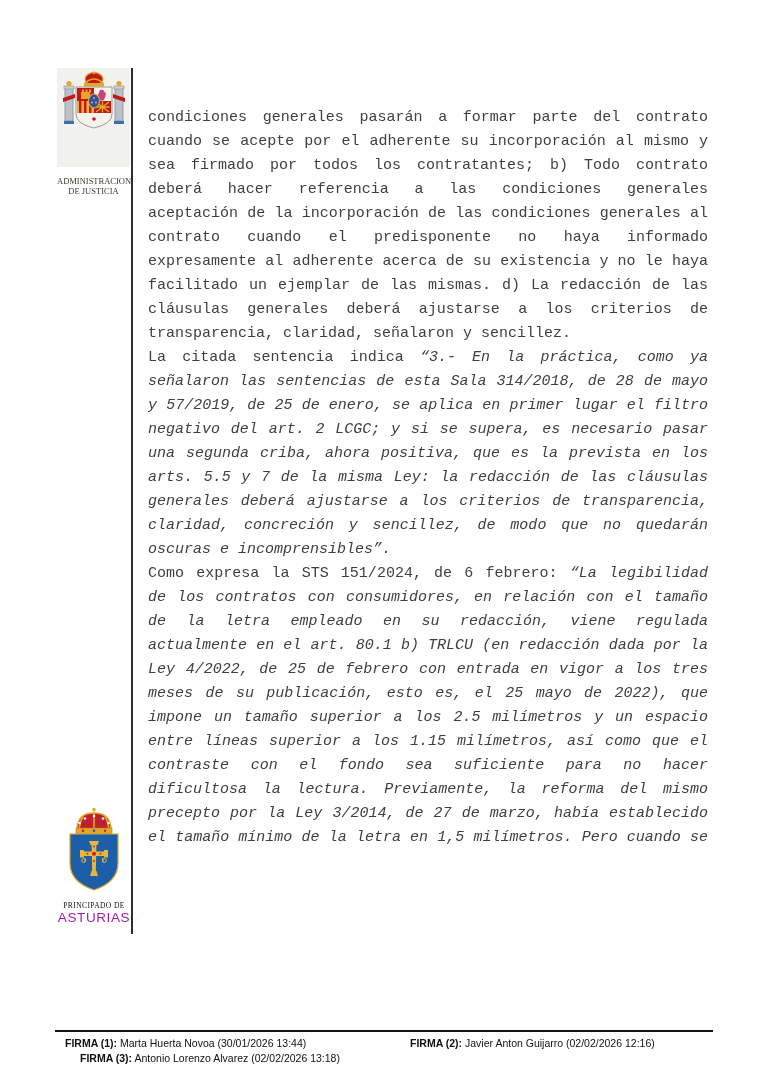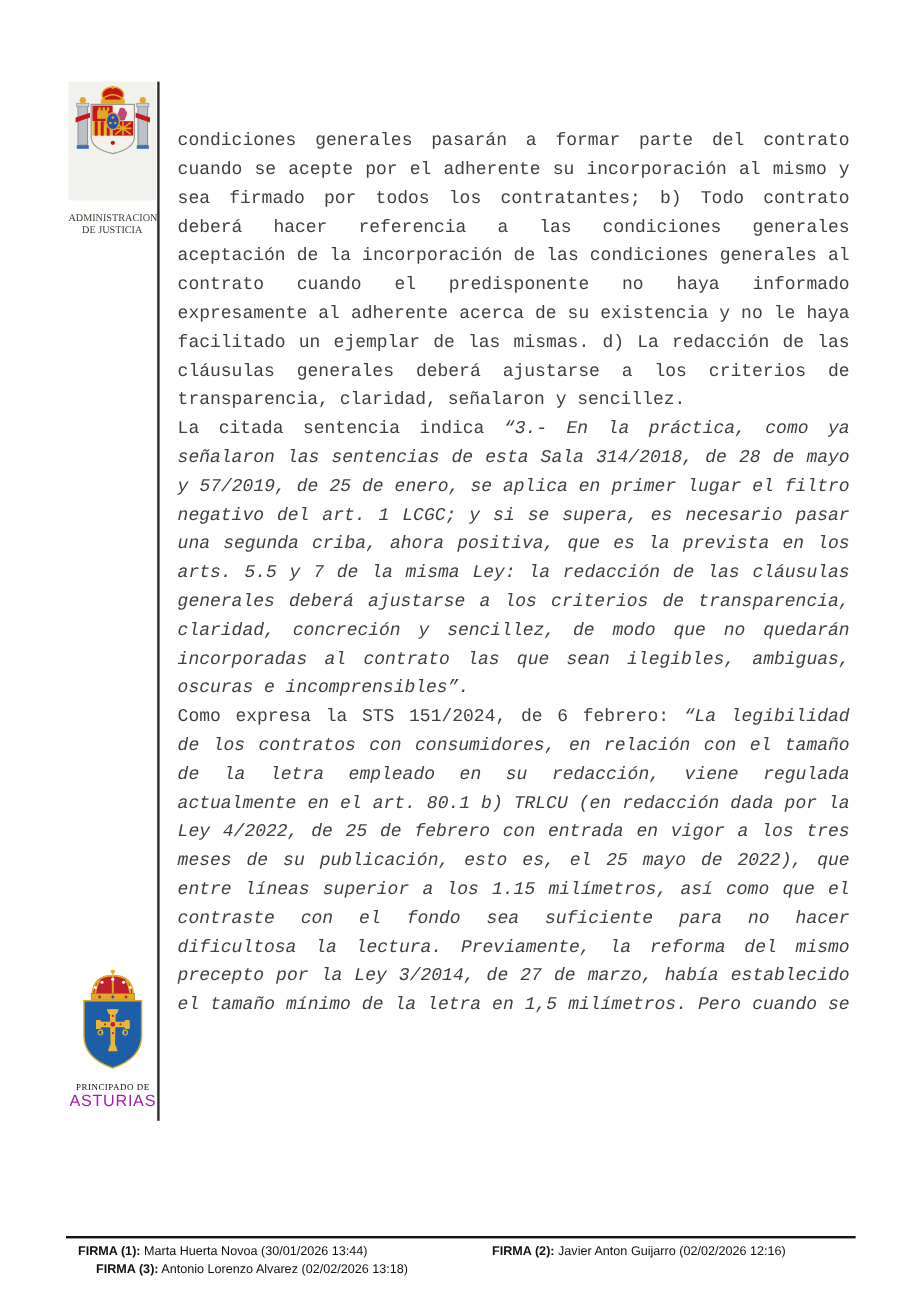--- a/index.html
+++ b/index.html
@@ -104,33 +104,33 @@
       <div class="tline"><span>deberá hacer referencia a las condiciones generales</span></div>
       <div class="tline"><span>aceptación de la incorporación de las condiciones generales al</span></div>
       <div class="tline"><span>contrato cuando el predisponente no haya informado</span></div>
       <div class="tline"><span>expresamente al adherente acerca de su existencia y no le haya</span></div>
       <div class="tline"><span>facilitado un ejemplar de las mismas. d) La redacción de las</span></div>
       <div class="tline"><span>cláusulas generales deberá ajustarse a los criterios de</span></div>
       <div class="tline tline-end"><span>transparencia, claridad, señalaron y sencillez.</span></div>
       <div class="tline"><span>La citada sentencia indica </span><span class="it">“3.- En la práctica, como ya</span></div>
       <div class="tline"><span class="it">señalaron las sentencias de esta Sala 314/2018, de 28 de mayo</span></div>
       <div class="tline"><span class="it">y 57/2019, de 25 de enero, se aplica en primer lugar el filtro</span></div>
-      <div class="tline"><span class="it">negativo del art. 1 LCGC; y si se supera, es necesario pasar</span></div>
+      <div class="tline"><span class="it">negativo del art. 2 LCGC; y si se supera, es necesario pasar</span></div>
       <div class="tline"><span class="it">una segunda criba, ahora positiva, que es la prevista en los</span></div>
       <div class="tline"><span class="it">arts. 5.5 y 7 de la misma Ley: la redacción de las cláusulas</span></div>
       <div class="tline"><span class="it">generales deberá ajustarse a los criterios de transparencia,</span></div>
       <div class="tline"><span class="it">claridad, concreción y sencillez, de modo que no quedarán</span></div>
-      <div class="tline"><span class="it">incorporadas al contrato las que sean ilegibles, ambiguas,</span></div>
       <div class="tline tline-end"><span class="it">oscuras e incomprensibles”.</span></div>
       <div class="tline"><span>Como expresa la STS 151/2024, de 6 febrero: </span><span class="it">“La legibilidad</span></div>
       <div class="tline"><span class="it">de los contratos con consumidores, en relación con el tamaño</span></div>
       <div class="tline"><span class="it">de la letra empleado en su redacción, viene regulada</span></div>
       <div class="tline"><span class="it">actualmente en el art. 80.1 b) TRLCU (en redacción dada por la</span></div>
       <div class="tline"><span class="it">Ley 4/2022, de 25 de febrero con entrada en vigor a los tres</span></div>
       <div class="tline"><span class="it">meses de su publicación, esto es, el 25 mayo de 2022), que</span></div>
+      <div class="tline"><span class="it">impone un tamaño superior a los 2.5 milímetros y un espacio</span></div>
       <div class="tline"><span class="it">entre líneas superior a los 1.15 milímetros, así como que el</span></div>
       <div class="tline"><span class="it">contraste con el fondo sea suficiente para no hacer</span></div>
       <div class="tline"><span class="it">dificultosa la lectura. Previamente, la reforma del mismo</span></div>
       <div class="tline"><span class="it">precepto por la Ley 3/2014, de 27 de marzo, había establecido</span></div>
       <div class="tline"><span class="it">el tamaño mínimo de la letra en 1,5 milímetros. Pero cuando se</span></div>
     </main>
 
   <div class="asturias-block">
     <span>
       <svg width="66" height="92" viewBox="0 0 66 92">

